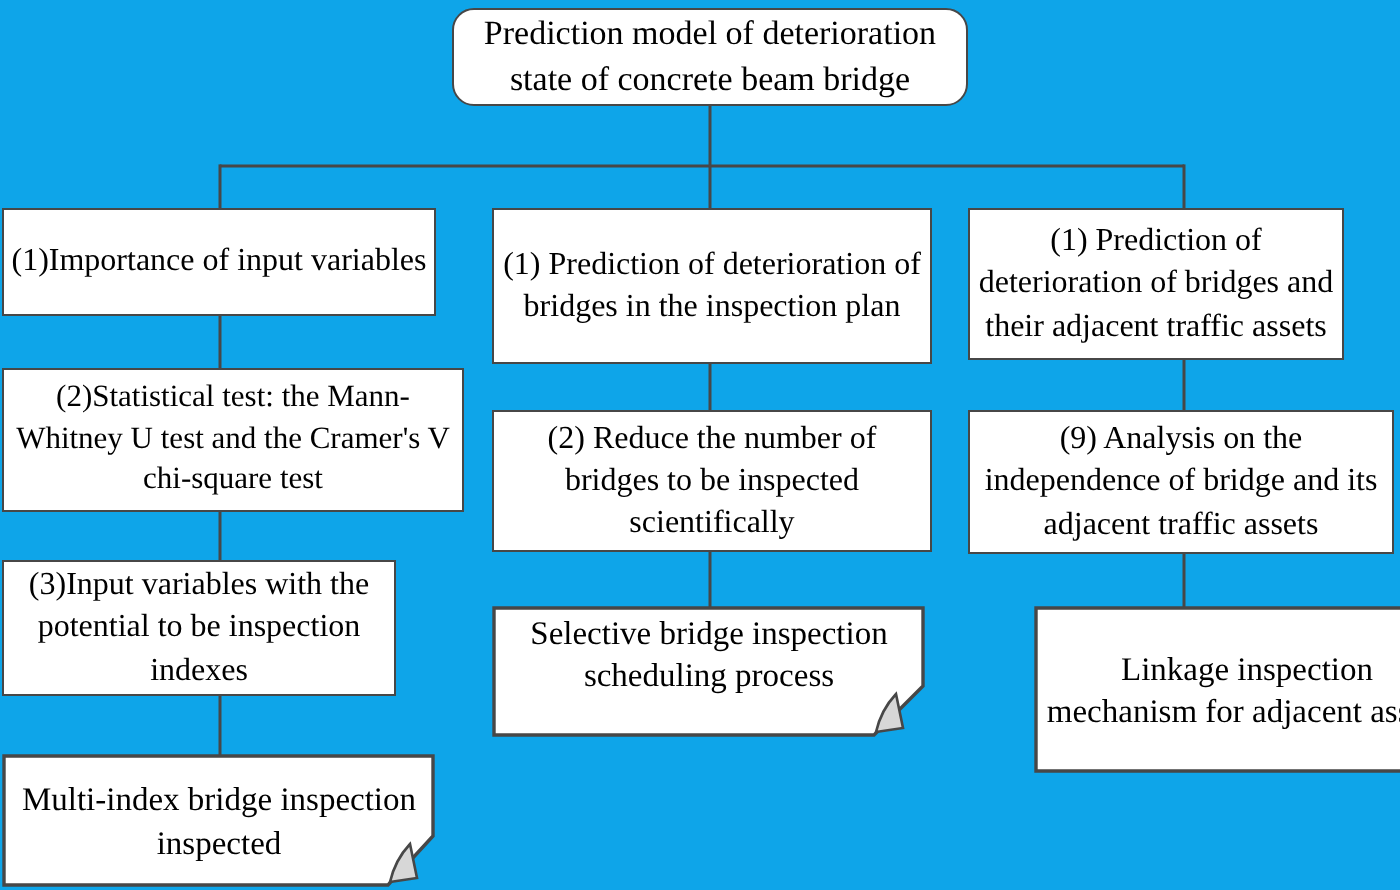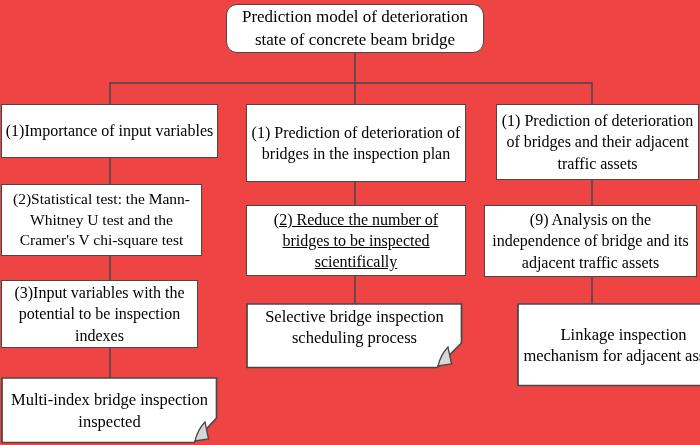--- a/index.html
+++ b/index.html
@@ -1,17 +1,17 @@
 <!DOCTYPE html>
 <html><head>
 <meta charset="utf-8">
 <style>
   html,body { margin:0; padding:0; background:#ffffff; }
   .canvas {
-    position:relative; width:700px; height:445px; background:#ef4444;
+    position:relative; width:700px; height:445px; background:#0ea5e9;
     font-family:"Liberation Serif","DejaVu Serif",serif; color:#000;
     overflow:hidden;
   }
   .connectors { position:absolute; left:0; top:0; width:700px; height:445px; }
   .box {
     position:absolute; box-sizing:border-box; background:#fff;
     border:1.6px solid #474747;
     display:flex; align-items:center; justify-content:center;
     text-align:center; font-size:16px; line-height:1.32; padding:0 2px;
   }
@@ -51,49 +51,49 @@
     </g>
   </svg>
 
   <div class="box rounded" style="left:226px; top:4px; width:258px; height:49px;">
     <span>Prediction model of deterioration state of concrete beam bridge</span>
   </div>
 
   <div class="box" style="left:1px; top:104px; width:217px; height:54px;">
     <span><span>(1)</span><span class="b">Importance</span><span> of input variables</span></span>
   </div>
-  <div class="box small" style="left:1px; top:184px; width:201px; height:72px;">
+  <div class="box small" style="left:1px; top:184px; width:231px; height:72px;">
     <span><span>(2)</span><span class="b">Statistical test</span><span>: the Mann-Whitney U test and the Cramer's V chi-square test</span></span>
   </div>
   <div class="box" style="left:1px; top:280px; width:197px; height:68px;">
     <span><span>(3)Input variables with the potential to be </span><span class="b">inspection indexes</span></span>
   </div>
   <div class="docbox" style="left:1px; top:377px; width:217px; height:67px;">
     <svg class="docshape" width="217" height="67" viewBox="0 0 217 67">
       <path d="M1,1 L215.5,1 L215.5,41 L193,65.5 L1,65.5 Z" fill="#ffffff" stroke="#474747" stroke-width="1.7"></path>
       <path d="M194,64 Q196.5,53 204,45 L207.5,62 Z" fill="#d7d7d7" stroke="#474747" stroke-width="1.3"></path>
     </svg>
     <div class="doctext"><span class="b">Multi-index bridge inspection inspected</span></div>
   </div>
 
   <div class="box" style="left:246px; top:104px; width:220px; height:78px;">
     <span><span>(1) Prediction of deterioration of bridges in the inspection plan</span></span>
   </div>
-  <div class="box" style="left:246px; top:205px; width:220px; height:71px;text-decoration:underline;">
+  <div class="box" style="left:246px; top:205px; width:220px; height:71px;">
     <span><span>(2) Reduce the number of bridges to be inspected scientifically</span></span>
   </div>
   <div class="docbox" style="left:246px; top:303px; width:217px; height:48px;">
     <svg class="docshape" width="217" height="66" viewBox="0 0 217 66">
       <path d="M1,1 L215.5,1 L215.5,40 L191,64.5 L1,64.5 Z" fill="#ffffff" stroke="#474747" stroke-width="1.7"></path>
       <path d="M192,63 Q194.5,52 202,44 L205.5,61 Z" fill="#d7d7d7" stroke="#474747" stroke-width="1.3"></path>
     </svg>
     <div class="doctext"><span class="b">Selective bridge inspection scheduling process</span></div>
   </div>
 
-  <div class="box" style="left:484px; top:104px; width:203px; height:76px;margin-left:12px;">
+  <div class="box" style="left:484px; top:104px; width:188px; height:76px;">
     <span><span>(1) Prediction of deterioration of bridges and their adjacent traffic assets</span></span>
   </div>
   <div class="box" style="left:484px; top:205px; width:213px; height:72px;">
     <span><span>(9) Analysis on the independence of bridge and its adjacent traffic assets</span></span>
   </div>
   <div class="docbox" style="left:484px; top:303px; width:213px; height:84px;margin-left:33px;">
     <svg class="docshape" width="213" height="84" viewBox="0 0 213 84">
       <path d="M1,1 L211.5,1 L211.5,59 L187,82.5 L1,82.5 Z" fill="#ffffff" stroke="#474747" stroke-width="1.7"></path>
       <path d="M188,81 Q190.5,70 198,62 L201.5,79 Z" fill="#d7d7d7" stroke="#474747" stroke-width="1.3"></path>
     </svg>

